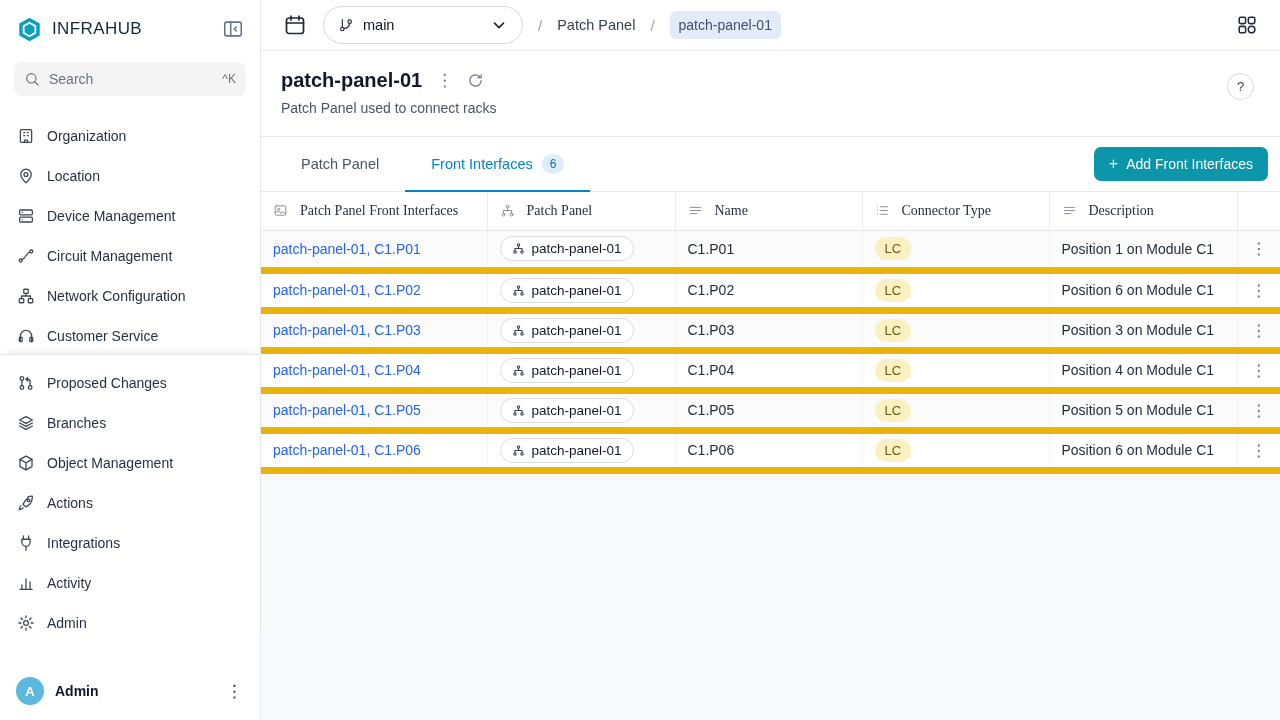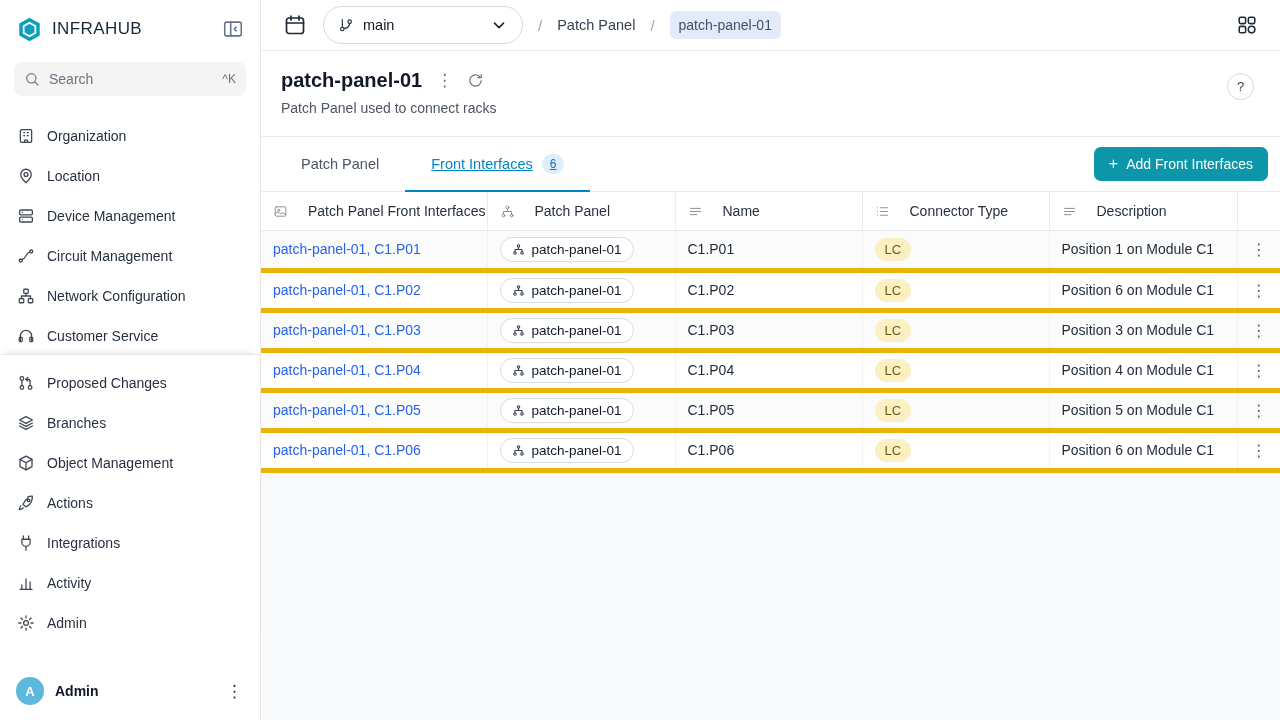--- a/index.html
+++ b/index.html
@@ -56,34 +56,34 @@
   .title-row{display:flex;align-items:center;gap:14px;}
   .page-title{font-size:20px;font-weight:700;color:#111827;}
   .icon-btn{color:#6b7280;cursor:pointer;display:flex;align-items:center;}
   .icon-btn svg{width:17px;height:17px;}
   .kebab-glyph{font-size:17px;color:#6b7280;line-height:1;}
   .subtitle{margin-top:8px;font-size:14px;color:#4b5563;}
   .help-btn{position:absolute;right:26px;top:22px;width:27px;height:27px;border:1px solid #d6d9de;border-radius:50%;display:flex;align-items:center;justify-content:center;font-size:13px;color:#374151;cursor:pointer;background:#fff;}
 
   .tabs-row{background:#fff;border-bottom:1px solid #e8eaed;display:flex;align-items:stretch;height:55px;padding-left:14px;}
   .tab{display:flex;align-items:center;gap:9px;padding:0 26px;font-size:14.5px;color:#4b5563;cursor:pointer;position:relative;}
-  .tab.active{color:var(--tab-active);font-weight:500;text-decoration:underline;}
+  .tab.active{color:var(--tab-active);font-weight:500;}
   .tab.active::after{content:"";position:absolute;left:0;right:0;bottom:-1px;height:2px;background:var(--tab-active);}
   .tab-badge{background:#dcedfb;color:#1d6fa5;border-radius:999px;font-size:12px;padding:3px 8px;}
   .add-btn{margin-left:auto;align-self:center;margin-right:12px;background:var(--accent);color:#fff;border:none;border-radius:7px;height:34px;padding:0 15px;font-size:14px;display:flex;align-items:center;gap:8px;cursor:pointer;font-family:inherit;}
   .plus{font-size:16px;line-height:1;}
 
   table{width:100%;border-collapse:collapse;background:#fff;table-layout:fixed;}
   th,td{padding:0 12px;text-align:left;font-size:14px;overflow:hidden;white-space:nowrap;}
   thead th{height:38px;border-bottom:1px solid #e5e7eb;border-right:1px solid #e9ebee;color:#27303f;font-weight:500;background:#fff;}
   thead th:last-child{border-right:none;}
-  .th-inner{display:flex;align-items:flex-end;gap:20px;}
+  .th-inner{display:flex;align-items:center;gap:12px;font-family:Liberation Serif, serif;}
   .th-icon{color:#8a919c;width:15px;height:15px;flex:none;}
   .th-icon svg{width:15px;height:15px;stroke-width:1.6;}
-  tbody td{height:40px;border-bottom:5px solid #eab308;border-right:1px solid #f0f2f4;color:#1f2937;}
+  tbody td{height:40px;border-bottom:7px solid #eab308;border-right:1px solid #f0f2f4;color:#1f2937;}
   tbody td:last-child{border-right:none;text-align:center;}
   tbody tr:nth-child(odd) td{background:#fbfbfc;}
   .row-link{color:var(--link);text-decoration:none;cursor:pointer;}
   .chip{display:inline-flex;align-items:center;gap:7px;border:1px solid #d9dce1;border-radius:999px;padding:4px 11px;font-size:13.5px;color:#111827;background:#fff;cursor:pointer;}
   .chip .chip-ic{width:13px;height:13px;color:#374151;flex:none;}
   .chip .chip-ic svg{width:13px;height:13px;stroke-width:2;}
   .lc-badge{display:inline-block;background:var(--connector-badge-bg);color:var(--connector-badge-text);border-radius:999px;padding:4px 10px;font-size:13px;}
   .row-kebab{color:#5f6672;font-size:16px;cursor:pointer;}
 </style>
 </head>

